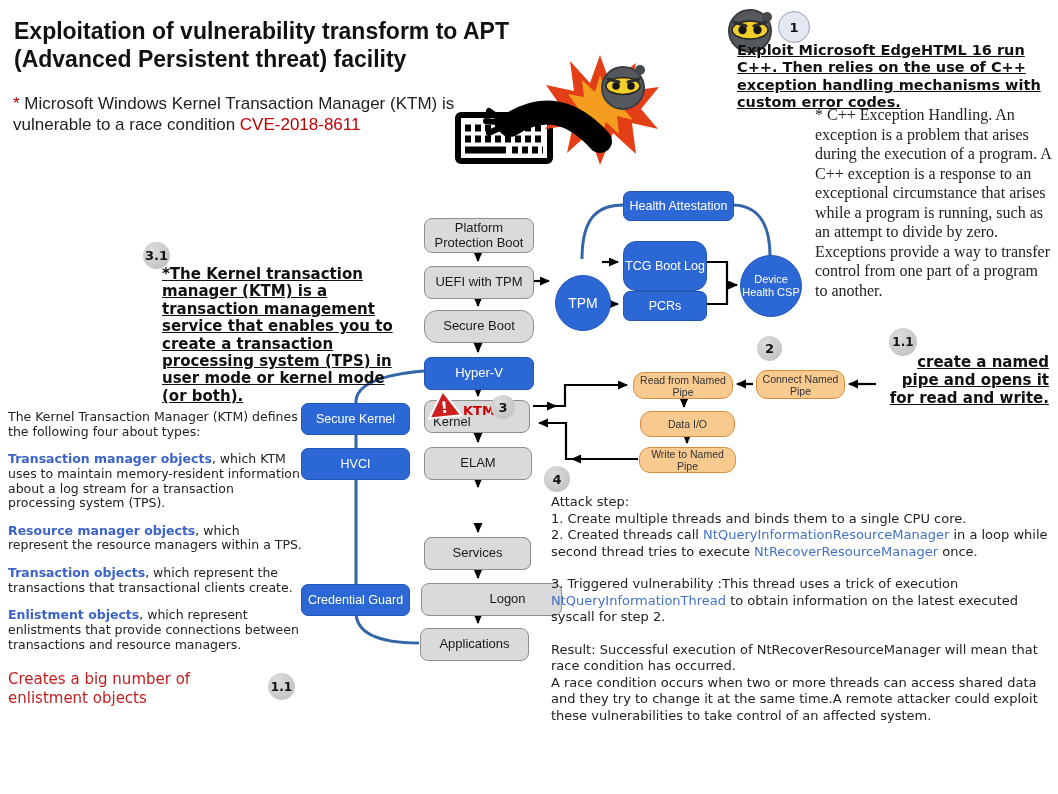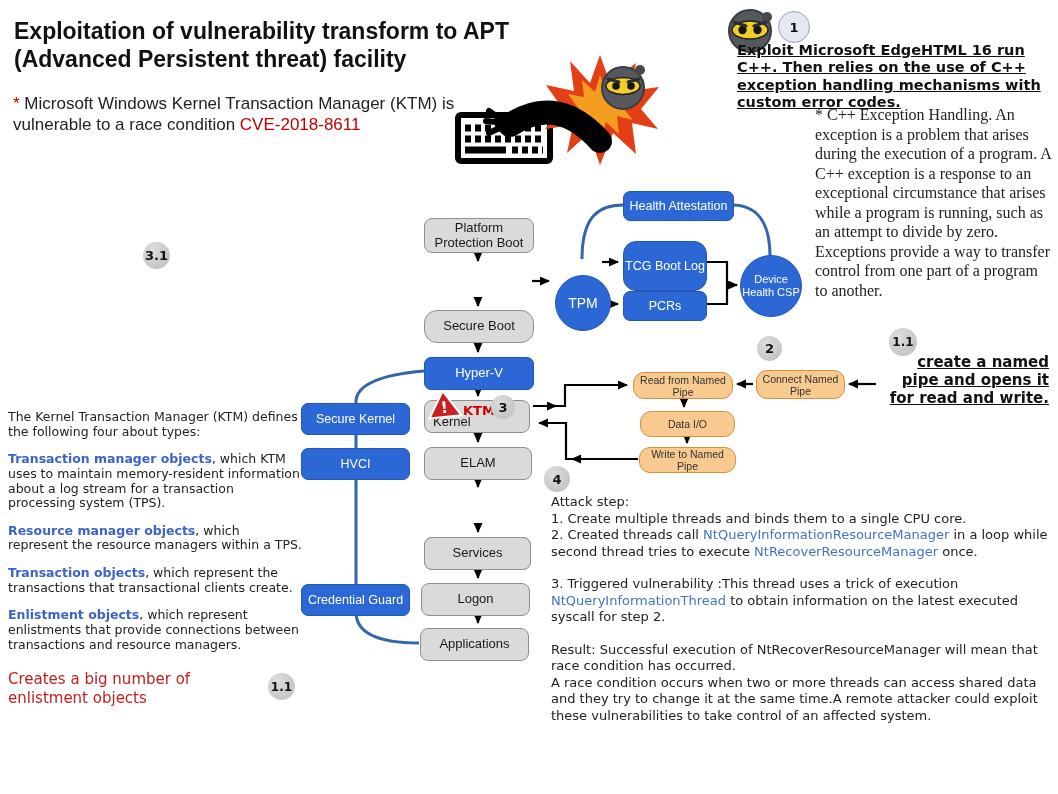--- a/index.html
+++ b/index.html
@@ -127,40 +127,42 @@
     <ellipse cx="23" cy="22" rx="18" ry="9" fill="#F2CE2A" stroke="#222" stroke-width="1.5"></ellipse>
     <circle cx="15.5" cy="22" r="4.2" fill="#161616"></circle>
     <circle cx="30.5" cy="22" r="4.2" fill="#161616"></circle>
     <path d="M 7,14 L 19,18 M 39,14 L 27,18" stroke="#2B2E30" stroke-width="3" stroke-linecap="round"></path>
   </svg>
   <div class="abs badge" style="left:778px;top:11px;width:30px;height:30px;background:#E3E8F2;border:1.5px solid #9AA3B5;">1</div>
   <div class="abs boldnote" style="left:737px;top:42px;width:316px;">Exploit Microsoft EdgeHTML 16 run C++. Then relies on the use of C++ exception handling mechanisms with custom error codes.</div>
   <div class="abs serifnote" style="left:815px;top:105px;width:238px;">* C++ Exception Handling. An exception is a problem that arises during the execution of a program. A C++ exception is a response to an exceptional circumstance that arises while a program is running, such as an attempt to divide by zero. Exceptions provide a way to transfer control from one part of a program to another.</div>
 
   <div class="abs badge" style="left:143px;top:242px;width:27px;height:27px;">3.1</div>
+  <div class="abs boldnote" style="left:162px;top:266px;width:252px;font-size:15px;line-height:1.16;">*The Kernel transaction manager (KTM) is a transaction management service that enables you to create a transaction processing system (TPS) in user mode or kernel mode (or both).</div>
 
   <div class="abs leftcol" style="left:8px;top:410px;width:294px;">
     <p>The Kernel Transaction Manager (KTM) defines the following four about types:</p>
     <p><span class="lead">Transaction manager objects</span><span>, which KTM uses to maintain memory-resident information about a log stream for a transaction processing system (TPS).</span></p>
     <p><span class="lead">Resource manager objects</span><span>, which represent the resource managers within a TPS.</span></p>
     <p><span class="lead">Transaction objects</span><span>, which represent the transactions that transactional clients create.</span></p>
     <p><span class="lead">Enlistment objects</span><span>, which represent enlistments that provide connections between transactions and resource managers.</span></p>
   </div>
 
   <div class="abs rednote" style="left:8px;top:670px;width:260px;">Creates a big number of enlistment objects</div>
   <div class="abs badge" style="left:268px;top:673px;width:27px;height:27px;font-size:12px;">1.1</div>
 
   <div class="abs gbox" style="left:424px;top:218px;width:108px;height:33px;">Platform Protection Boot</div>
+  <div class="abs gbox" style="left:424px;top:266px;width:108px;height:31px;">UEFI with TPM</div>
   <div class="abs gbox" style="left:424px;top:310px;width:108px;height:31px;border-radius:13px;">Secure Boot</div>
   <div class="abs bluebox" style="left:424px;top:357px;width:108px;height:31px;font-size:13px;">Hyper-V</div>
   <div class="abs gbox" style="left:424px;top:400px;width:106px;height:33px;justify-content:flex-start;align-items:flex-end;padding:0 0 3px 8px;box-sizing:border-box;">Kernel</div>
   <div class="abs gbox" style="left:424px;top:447px;width:106px;height:31px;">ELAM</div>
   <div class="abs gbox" style="left:424px;top:492px;width:105px;height:31px;margin-top:45px;">Drivers</div>
   <div class="abs gbox" style="left:424px;top:537px;width:105px;height:31px;">Services</div>
-  <div class="abs gbox" style="left:421px;top:583px;width:107px;height:31px;">Logon</div>
+  <div class="abs gbox" style="left:421px;top:583px;width:107px;height:31px;padding-left:32px;">Logon</div>
   <div class="abs gbox" style="left:420px;top:628px;width:107px;height:31px;">Applications</div>
 
   <svg class="abs" style="left:426px;top:389px;z-index:3;transform:rotate(-6deg);" width="36" height="30" viewBox="0 0 36 30">
     <polygon points="18,2 34,28 2,28" fill="#CC1F1F" stroke="#fff" stroke-width="2"></polygon>
     <text x="18" y="24" text-anchor="middle" font-family="DejaVu Sans" font-size="16" font-weight="bold" fill="#fff">!</text>
   </svg>
   <div class="abs ktmflag" style="left:463px;top:403px;">KTM</div>
   <div class="abs badge" style="left:491px;top:395px;width:24px;height:24px;">3</div>
 
   <div class="abs bluebox" style="left:301px;top:403px;width:107px;height:30px;">Secure Kernel</div>

